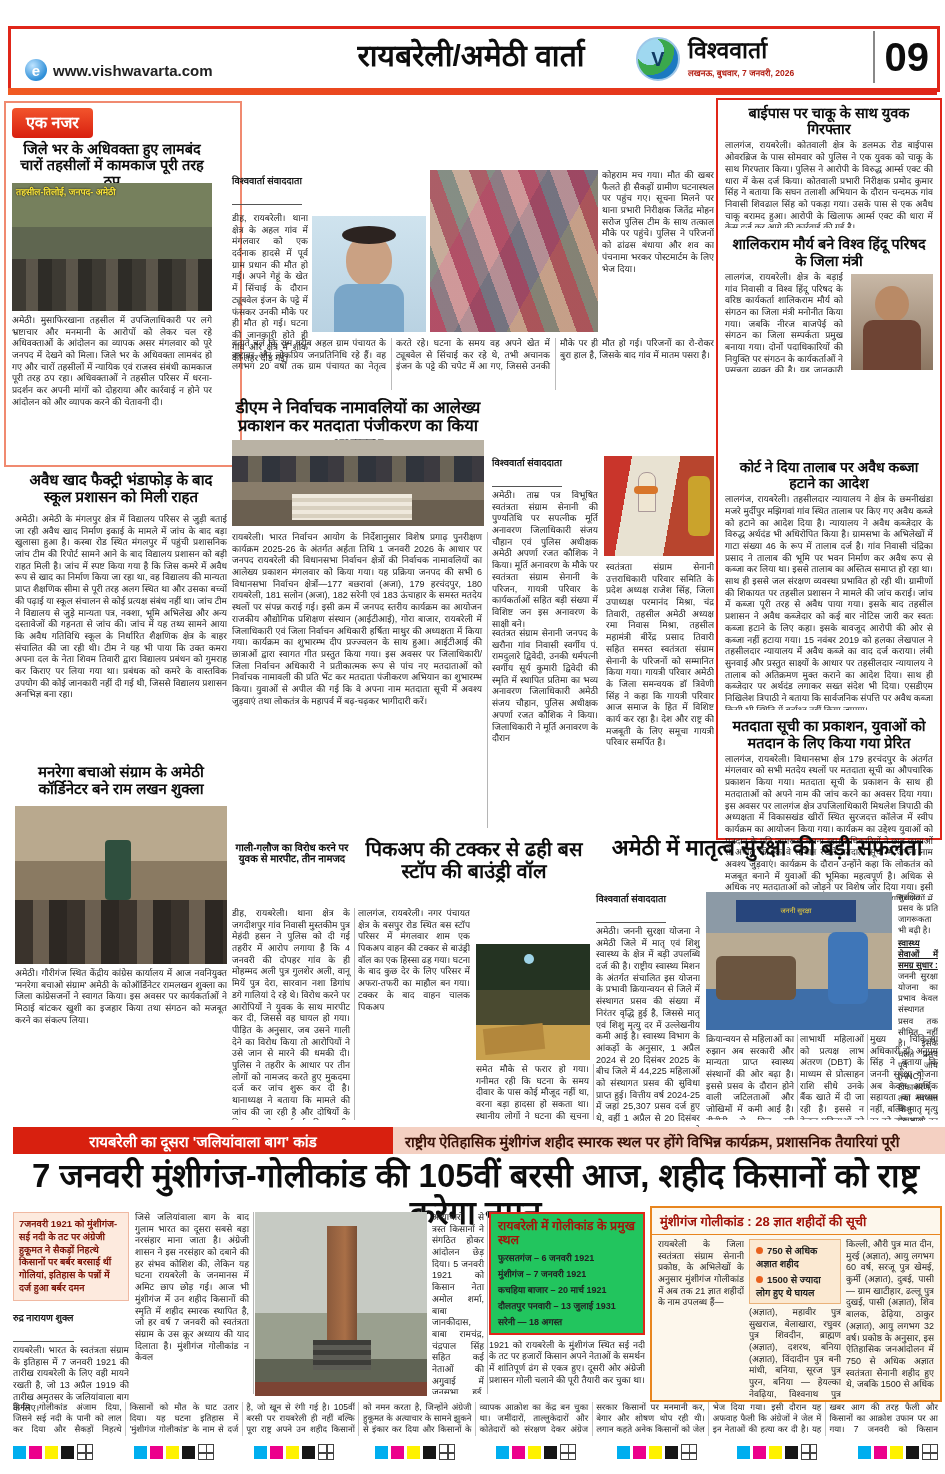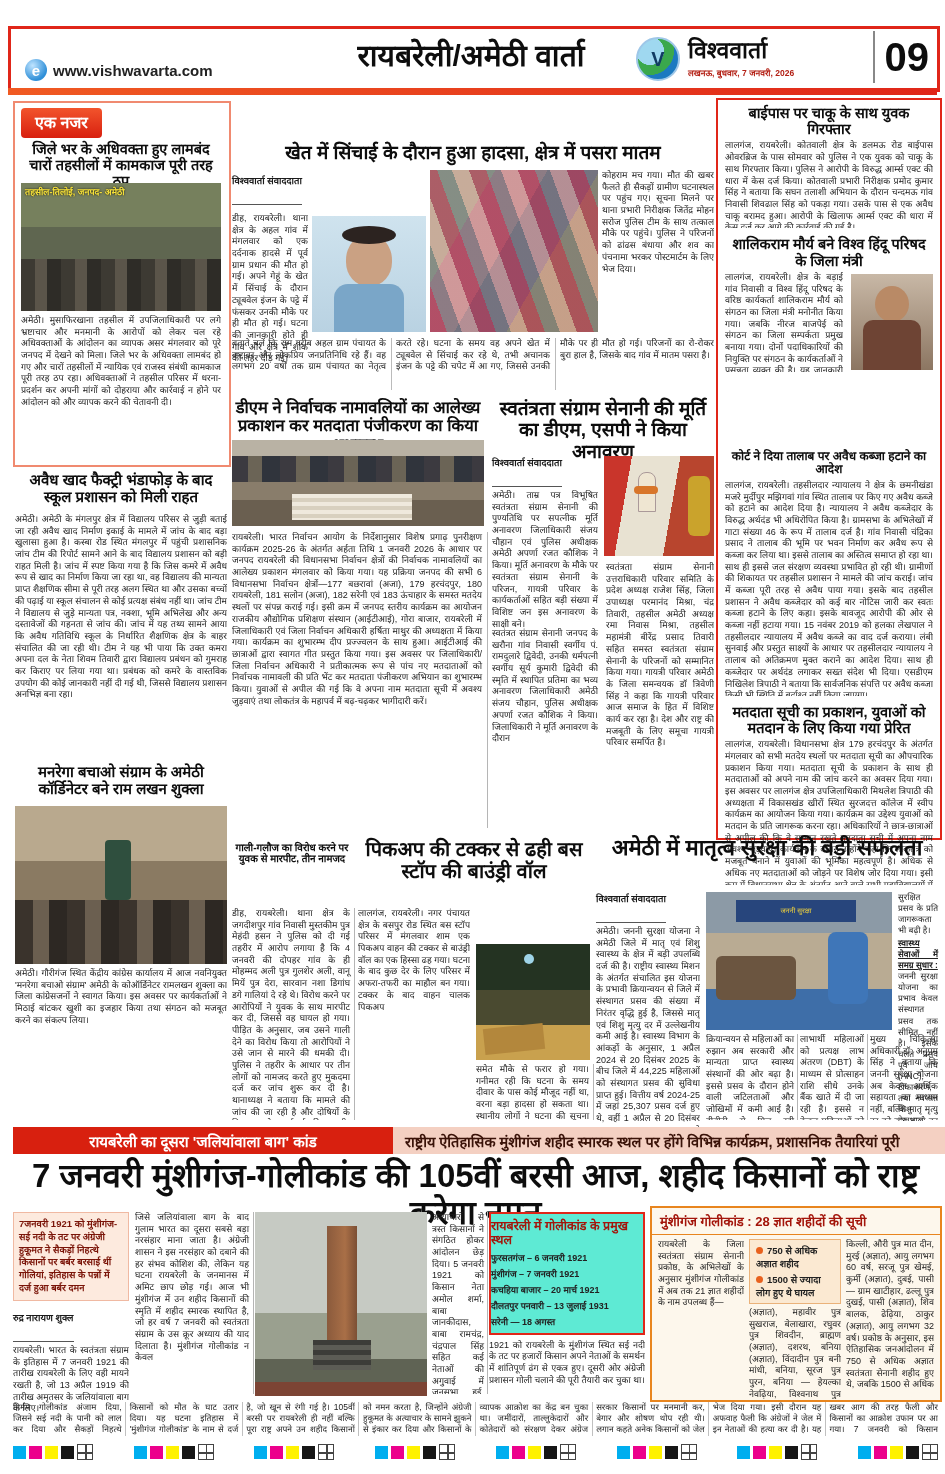--- a/index.html
+++ b/index.html
@@ -23,21 +23,21 @@
   .eicon{width:22px;height:22px;border-radius:50%;background:radial-gradient(circle at 35% 30%,#bfe4ff,#2f8fd8 70%);
          color:#fff;font-weight:700;font-size:15px;display:flex;align-items:center;justify-content:center;}
   
   .najarlbl{background:linear-gradient(#f2542c,#d8200f);color:#fff;font-weight:700;font-size:16px;
             padding:3px 14px 5px;border-radius:4px;display:inline-block;}
   .orangebox{border:2px solid #f08a70;}
   .redbox{border:2px solid #e02619;}
   .kicker{background:#d8200f;color:#fff;font-weight:700;font-size:15px;display:flex;align-items:center;justify-content:center;}
   .strip{background:#f4d0c2;color:#3a1208;font-weight:700;font-size:14.5px;display:flex;align-items:center;padding-left:12px;}
   .hibox{background:#fdeade;border:1px solid #f0b9a2;color:#7a1408;font-weight:700;font-size:9.5px;line-height:1.35;padding:5px;text-align:left;}
-  .placesbox{border:2px solid #e02619;background:#5eead4;padding:5px 0;}
+  .placesbox{border:2px solid #e02619;background:#22c55e;padding:5px 7px;}
   .placestitle{color:#a3150b;font-weight:700;font-size:12.5px;line-height:1.15;}
   .placeitem{font-size:9px;font-weight:700;color:#222;margin-top:3px;}
   .martyrs{border:2px solid #e8851e;background:#fdf7ec;}
   .martyrtitle{color:#a3150b;font-weight:700;font-size:13px;padding:4px 8px;border-bottom:1px solid #e8851e;}
   .bulletbox{background:#fbe9d2;border:1px solid #eab27a;padding:4px 6px;font-size:9.5px;font-weight:700;color:#222;}
   .dot{display:inline-block;width:7px;height:7px;border-radius:50%;background:#e8611e;margin-right:4px;}
   .colrule{border-right:1px solid #b5b5b5;}
   
   .marks{display:flex;justify-content:space-between;align-items:center;}
   .mgrp{display:flex;gap:3px;align-items:center;}
@@ -61,21 +61,21 @@
       <span class="globe">V</span>
       <span>
         <span class="brand" style="display:block;">विश्ववार्ता</span>
         <span class="brandsub">लखनऊ, बुधवार, 7 जनवरी, 2026</span>
       </span>
     </div>
     <div class="abs pageno" style="right:8px;top:2px;height:52px;display:flex;align-items:center;">09</div>
   </div>
   <div class="abs redbar" style="left:8px;top:88px;width:929px;height:7px;"></div>
 
-  <div class="abs orangebox" style="left:13px;top:101px;width:214px;height:362px;">
+  <div class="abs orangebox" style="left:4px;top:101px;width:214px;height:362px;padding-left:20px;">
     <div class="abs" style="left:6px;top:5px;">
       <span class="najarlbl">एक नजर</span>
     </div>
     <div class="abs hl" style="left:6px;top:38px;width:200px;font-size:14.5px;">जिले भर के अधिवक्ता हुए लामबंद  चारों तहसीलों में कामकाज पूरी तरह ठप</div>
     <div class="ph" style="left:6px;top:80px;width:200px;height:128px;background:linear-gradient(#76805d 0 34%,#5f6650 34% 62%,#4d473c 62%);">
       <div style="font-size:9px;font-weight:700;color:#f7e23a;text-shadow:0 0 2px #000;padding:2px 4px;">तहसील-तिलोई, जनपद- अमेठी</div>
       <div style="position:absolute;bottom:0;left:0;right:0;height:52px;background:repeating-linear-gradient(90deg,#3d3a33 0 14px,#5b554a 14px 26px,#2e2c27 26px 40px);"></div>
     </div>
     <div class="body abs" style="left:6px;top:212px;width:200px;height:144px;overflow:hidden;">अमेठी। मुसाफिरखाना तहसील में उपजिलाधिकारी पर लगे भ्रष्टाचार और मनमानी के आरोपों को लेकर चल रहे अधिवक्ताओं के आंदोलन का व्यापक असर मंगलवार को पूरे जनपद में देखने को मिला। जिले भर के अधिवक्ता लामबंद हो गए और चारों तहसीलों में न्यायिक एवं राजस्व संबंधी कामकाज पूरी तरह ठप रहा। अधिवक्ताओं ने तहसील परिसर में धरना-प्रदर्शन कर अपनी मांगों को दोहराया और कार्रवाई न होने पर आंदोलन को और व्यापक करने की चेतावनी दी।</div>
   </div>
@@ -83,21 +83,20 @@
   <div class="abs hl" style="left:15px;top:472px;width:212px;font-size:15px;">अवैध खाद फैक्ट्री भंडाफोड़ के बाद स्कूल प्रशासन को मिली राहत</div>
   <div class="body abs" style="left:15px;top:514px;width:212px;height:240px;overflow:hidden;">अमेठी। अमेठी के मंगलपुर क्षेत्र में विद्यालय परिसर से जुड़ी बताई जा रही अवैध खाद निर्माण इकाई के मामले में जांच के बाद बड़ा खुलासा हुआ है। कस्बा रोड स्थित मंगलपुर में पहुंची प्रशासनिक जांच टीम की रिपोर्ट सामने आने के बाद विद्यालय प्रशासन को बड़ी राहत मिली है। जांच में स्पष्ट किया गया है कि जिस कमरे में अवैध रूप से खाद का निर्माण किया जा रहा था, वह विद्यालय की मान्यता प्राप्त शैक्षणिक सीमा से पूरी तरह अलग स्थित था और उसका बच्चों की पढ़ाई या स्कूल संचालन से कोई प्रत्यक्ष संबंध नहीं था। जांच टीम ने विद्यालय से जुड़े मान्यता पत्र, नक्शा, भूमि अभिलेख और अन्य दस्तावेजों की गहनता से जांच की। जांच में यह तथ्य सामने आया कि अवैध गतिविधि स्कूल के निर्धारित शैक्षणिक क्षेत्र के बाहर संचालित की जा रही थी। टीम ने यह भी पाया कि उक्त कमरा अपना दल के नेता शिवम तिवारी द्वारा विद्यालय प्रबंधन को गुमराह कर किराए पर लिया गया था। प्रबंधक को कमरे के वास्तविक उपयोग की कोई जानकारी नहीं दी गई थी, जिससे विद्यालय प्रशासन अनभिज्ञ बना रहा।</div>
 
   <div class="abs hl" style="left:15px;top:764px;width:212px;font-size:15px;">मनरेगा बचाओ संग्राम के अमेठी कॉर्डिनेटर बने राम लखन शुक्ला</div>
   <div class="ph" style="left:15px;top:806px;width:212px;height:158px;background:linear-gradient(#b9a98e 0 35%,#8a7a62 35% 70%,#544a3c 70%);">
     <div style="position:absolute;bottom:0;left:0;right:0;height:64px;background:repeating-linear-gradient(90deg,#3a332c 0 18px,#6b5f50 18px 34px,#2d2823 34px 52px);"></div>
     <div style="position:absolute;left:90px;top:34px;width:26px;height:60px;background:#2f4f3e;border-radius:4px;"></div>
   </div>
   <div class="body abs" style="left:15px;top:968px;width:212px;height:150px;overflow:hidden;">अमेठी। गौरीगंज स्थित केंद्रीय कांग्रेस कार्यालय में आज नवनियुक्त 'मनरेगा बचाओ संग्राम' अमेठी के कोऑर्डिनेटर रामलखन शुक्ला का जिला कांग्रेसजनों ने स्वागत किया। इस अवसर पर कार्यकर्ताओं ने मिठाई बांटकर खुशी का इजहार किया तथा संगठन को मजबूत करने का संकल्प लिया।</div>
 
-  <div class="abs hl ctr" style="left:232px;top:142px;width:482px;font-size:19px;">खेत में सिंचाई के दौरान हुआ हादसा, क्षेत्र में पसरा मातम</div>
 
   <div class="abs" style="left:232px;top:170px;width:76px;">
     <span class="byline">विश्ववार्ता संवाददाता</span>
     <div class="body" style="margin-top:8px;height:196px;overflow:hidden;">डीह, रायबरेली। थाना क्षेत्र के अहल गांव में मंगलवार को एक दर्दनाक हादसे में पूर्व ग्राम प्रधान की मौत हो गई। अपने गेहूं के खेत में सिंचाई के दौरान ट्यूबवेल इंजन के पट्टे में फंसकर उनकी मौके पर ही मौत हो गई। घटना की जानकारी होते ही गांव और क्षेत्र में शोक की लहर दौड़ गई।</div>
   </div>
   <div class="ph" style="left:312px;top:216px;width:114px;height:116px;background:linear-gradient(#cfe3ee,#b9d2e2);">
     <div style="position:absolute;left:34px;top:18px;width:46px;height:52px;border-radius:50% 50% 46% 46%;background:#caa183;"></div>
     <div style="position:absolute;left:30px;top:10px;width:54px;height:18px;border-radius:50%;background:#2c2320;"></div>
     <div style="position:absolute;left:22px;top:68px;width:70px;height:48px;border-radius:14px 14px 0 0;background:#7aa6c8;"></div>
   </div>
@@ -109,21 +108,20 @@
   </div>
   <div class="body abs" style="left:232px;top:338px;width:482px;height:52px;overflow:hidden;column-count:3;column-gap:10px;column-rule:1px solid #bbb;">बताते चलें कि राम गरीब अहल ग्राम पंचायत के कद्दावर और लोकप्रिय जनप्रतिनिधि रहे हैं। वह लगभग 20 वर्षों तक ग्राम पंचायत का नेतृत्व करते रहे। घटना के समय वह अपने खेत में ट्यूबवेल से सिंचाई कर रहे थे, तभी अचानक इंजन के पट्टे की चपेट में आ गए, जिससे उनकी मौके पर ही मौत हो गई। परिजनों का रो-रोकर बुरा हाल है, जिसके बाद गांव में मातम पसरा है।</div>
 
   <div class="abs hl ctr" style="left:232px;top:398px;width:252px;font-size:16.5px;">डीएम ने निर्वाचक नामावलियों का आलेख्य प्रकाशन कर मतदाता पंजीकरण का किया शुभारम्भ</div>
   <div class="ph" style="left:232px;top:440px;width:252px;height:86px;background:linear-gradient(#b9b2a4 0 30%,#897d6b 30% 70%,#6a5f50 70%);">
     <div style="position:absolute;bottom:6px;left:60px;width:120px;height:26px;background:repeating-linear-gradient(#efe9dd 0 4px,#d8d0bf 4px 8px);"></div>
     <div style="position:absolute;top:16px;left:0;right:0;height:26px;background:repeating-linear-gradient(90deg,#3c3a40 0 16px,#6b6456 16px 30px,#30343c 30px 48px);"></div>
   </div>
   <div class="body abs colrule" style="left:232px;top:532px;width:250px;height:296px;overflow:hidden;padding-right:5px;">रायबरेली। भारत निर्वाचन आयोग के निर्देशानुसार विशेष प्रगाढ़ पुनरीक्षण कार्यक्रम 2025-26 के अंतर्गत अर्हता तिथि 1 जनवरी 2026 के आधार पर जनपद रायबरेली की विधानसभा निर्वाचन क्षेत्रों की निर्वाचक नामावलियों का आलेख्य प्रकाशन मंगलवार को किया गया। यह प्रक्रिया जनपद की सभी 6 विधानसभा निर्वाचन क्षेत्रों—177 बछरावां (अजा), 179 हरचंदपुर, 180 रायबरेली, 181 सलोन (अजा), 182 सरेनी एवं 183 ऊंचाहार के समस्त मतदेय स्थलों पर संपन्न कराई गई। इसी क्रम में जनपद स्तरीय कार्यक्रम का आयोजन राजकीय औद्योगिक प्रशिक्षण संस्थान (आईटीआई), गोरा बाजार, रायबरेली में जिलाधिकारी एवं जिला निर्वाचन अधिकारी हर्षिता माथुर की अध्यक्षता में किया गया। कार्यक्रम का शुभारम्भ दीप प्रज्ज्वलन के साथ हुआ। आईटीआई की छात्राओं द्वारा स्वागत गीत प्रस्तुत किया गया। इस अवसर पर जिलाधिकारी/जिला निर्वाचन अधिकारी ने प्रतीकात्मक रूप से पांच नए मतदाताओं को निर्वाचक नामावली की प्रति भेंट कर मतदाता पंजीकरण अभियान का शुभारम्भ किया। युवाओं से अपील की गई कि वे अपना नाम मतदाता सूची में अवश्य जुड़वाएं तथा लोकतंत्र के महापर्व में बढ़-चढ़कर भागीदारी करें।</div>
 
-  <div class="abs hl ctr" style="left:492px;top:398px;width:222px;font-size:19px;">स्वतंत्रता संग्राम सेनानी की मूर्ति का डीएम, एसपी ने किया अनावरण</div>
   <div class="abs" style="left:492px;top:452px;width:106px;">
     <span class="byline">विश्ववार्ता संवाददाता</span>
     <div class="body" style="margin-top:3px;height:168px;overflow:hidden;">अमेठी। ताम्र पत्र विभूषित स्वतंत्रता संग्राम सेनानी की पुण्यतिथि पर सपत्नीक मूर्ति अनावरण जिलाधिकारी संजय चौहान एवं पुलिस अधीक्षक अमेठी अपर्णा रजत कौशिक ने किया। मूर्ति अनावरण के मौके पर स्वतंत्रता संग्राम सेनानी के परिजन, गायत्री परिवार के कार्यकर्ताओं सहित बड़ी संख्या में विशिष्ट जन इस अनावरण के साक्षी बने।</div>
   </div>
   <div class="ph" style="left:604px;top:456px;width:110px;height:100px;background:linear-gradient(100deg,#c9352b 0 22%,#e8e2d2 22% 60%,#b8452e 60%);">
     <div style="position:absolute;left:34px;top:16px;width:16px;height:38px;background:#efe6d2;border:1px solid #a99;border-radius:8px 8px 0 0;"></div>
     <div style="position:absolute;left:30px;top:30px;width:24px;height:8px;background:#d8762a;border-radius:4px;"></div>
     <div style="position:absolute;right:4px;top:20px;width:22px;height:60px;background:#caa32c;border-radius:6px;"></div>
   </div>
   <div class="body abs" style="left:492px;top:628px;width:106px;height:200px;overflow:hidden;">स्वतंत्रत संग्राम सेनानी जनपद के खरौना गांव निवासी स्वर्गीय पं. रामदुलारे द्विवेदी, उनकी धर्मपत्नी स्वर्गीय सूर्य कुमारी द्विवेदी की स्मृति में स्थापित प्रतिमा का भव्य अनावरण जिलाधिकारी अमेठी संजय चौहान, पुलिस अधीक्षक अपर्णा रजत कौशिक ने किया। जिलाधिकारी ने मूर्ति अनावरण के दौरान</div>
@@ -136,21 +134,21 @@
 
       <div class="hl" style="font-size:14.5px;margin-top:8px;">शालिकराम मौर्य बने विश्व हिंदू परिषद के जिला मंत्री</div>
       <div style="position:relative;margin-top:3px;height:168px;">
         <div class="ph" style="right:0;top:2px;width:82px;height:96px;background:linear-gradient(#c8b8a6,#8c7662);">
           <div style="position:absolute;left:24px;top:12px;width:34px;height:36px;border-radius:50%;background:#b98a66;"></div>
           <div style="position:absolute;left:12px;top:46px;width:58px;height:50px;border-radius:10px 10px 0 0;background:#6e4434;"></div>
         </div>
         <div class="body" style="width:118px;height:100px;overflow:hidden;">लालगंज, रायबरेली। क्षेत्र के बड़ाई गांव निवासी व विश्व हिंदू परिषद के वरिष्ठ कार्यकर्ता शालिकराम मौर्य को संगठन का जिला मंत्री मनोनीत किया गया। जबकि नीरज बाजपेई को संगठन का जिला सम्पर्कता प्रमुख बनाया गया। दोनों पदाधिकारियों की नियुक्ति पर संगठन के कार्यकर्ताओं ने प्रसन्नता व्यक्त की है। यह जानकारी देते हुए विहिप के जिला कार्यकर्ता ने बताया कि दोनों की नियुक्ति संगठन विस्तार की दृष्टि से की गई है। वर्ष 1995 से 2000 तक स्वयं सेवक रहे, वर्ष 2000 से 2010 तक विहिप के बजरंग दल में सक्रिय रहे। वर्ष 2006 में वह पुनः प्रधान चुने गए और 2011 से 2015 तक महिला सीट होने पर उनकी पत्नी प्रधान चुनी गईं। संगठन के जिला संगठन मंत्री के साथ कार्यकर्ताओं ने माल्यार्पण कर स्वागत किया। इस मौके पर रामसजीवन, शिवबालक, रमेश मौर्य, दिनेश, राम नरेश, शुक्ला सहित कई कार्यकर्ताओं ने खुशी जताई है।</div>
       </div>
 
-      <div class="hl" style="font-size:12px;margin-top:10px;">कोर्ट ने दिया तालाब पर अवैध कब्जा हटाने का आदेश</div>
+      <div class="hl" style="font-size:14px;margin-top:20px;">कोर्ट ने दिया तालाब पर अवैध कब्जा हटाने का आदेश</div>
       <div class="body" style="margin-top:3px;height:216px;overflow:hidden;">लालगंज, रायबरेली। तहसीलदार न्यायालय ने क्षेत्र के छमनीखंडा मजरे मुर्दीपुर मझिगवां गांव स्थित तालाब पर किए गए अवैध कब्जे को हटाने का आदेश दिया है। न्यायालय ने अवैध कब्जेदार के विरुद्ध अर्थदंड भी अधिरोपित किया है। ग्रामसभा के अभिलेखों में गाटा संख्या 46 के रूप में तालाब दर्ज है। गांव निवासी चंद्रिका प्रसाद ने तालाब की भूमि पर भवन निर्माण कर अवैध रूप से कब्जा कर लिया था। इससे तालाब का अस्तित्व समाप्त हो रहा था। साथ ही इससे जल संरक्षण व्यवस्था प्रभावित हो रही थी। ग्रामीणों की शिकायत पर तहसील प्रशासन ने मामले की जांच कराई। जांच में कब्जा पूरी तरह से अवैध पाया गया। इसके बाद तहसील प्रशासन ने अवैध कब्जेदार को कई बार नोटिस जारी कर स्वतः कब्जा हटाने के लिए कहा। इसके बावजूद आरोपी की ओर से कब्जा नहीं हटाया गया। 15 नवंबर 2019 को हलका लेखपाल ने तहसीलदार न्यायालय में अवैध कब्जे का वाद दर्ज कराया। लंबी सुनवाई और प्रस्तुत साक्ष्यों के आधार पर तहसीलदार न्यायालय ने तालाब को अतिक्रमण मुक्त कराने का आदेश दिया। साथ ही कब्जेदार पर अर्थदंड लगाकर सख्त संदेश भी दिया। एसडीएम निखिलेश त्रिपाठी ने बताया कि सार्वजनिक संपत्ति पर अवैध कब्जा किसी भी स्थिति में बर्दाश्त नहीं किया जाएगा।</div>
 
       <div class="hl" style="font-size:14.5px;margin-top:8px;">मतदाता सूची का प्रकाशन, युवाओं को मतदान के लिए किया गया प्रेरित</div>
       <div class="body" style="margin-top:3px;height:146px;overflow:hidden;">लालगंज, रायबरेली। विधानसभा क्षेत्र 179 हरचंदपुर के अंतर्गत मंगलवार को सभी मतदेय स्थलों पर मतदाता सूची का औपचारिक प्रकाशन किया गया। मतदाता सूची के प्रकाशन के साथ ही मतदाताओं को अपने नाम की जांच करने का अवसर दिया गया। इस अवसर पर लालगंज क्षेत्र उपजिलाधिकारी मिथलेश त्रिपाठी की अध्यक्षता में विकासखंड खीरों स्थित सुरजदत्त कॉलेज में स्वीप कार्यक्रम का आयोजन किया गया। कार्यक्रम का उद्देश्य युवाओं को मतदान के प्रति जागरूक करना रहा। अधिकारियों ने छात्र-छात्राओं से अपील की कि वे सम्मान रखते मतदाता सूची में अपना नाम अवश्य जुड़वाएं। कार्यक्रम के दौरान उन्होंने कहा कि लोकतंत्र को मजबूत बनाने में युवाओं की भूमिका महत्वपूर्ण है। अधिक से अधिक नए मतदाताओं को जोड़ने पर विशेष जोर दिया गया। इसी क्रम में विधानसभा क्षेत्र के अंतर्गत आने वाले सभी महाविद्यालयों में छात्रों की सुविधा के लिए हेल्प डेस्क बनाए जाने के निर्देश दिए गए। इन हेल्प डेस्क के माध्यम से नाम जोड़ने, संशोधन और अन्य प्रक्रियाओं में सहायता दी जाएगी। उधर विधानसभा सरेनी क्षेत्र में भी मतदाता सूची का वितरण किया गया। ब्लॉक कार्यालय में तहसीलदार द्वारा सुपरवाइजरों को मतदाता सूची सौंपकर संबंधित मतदेय स्थलों पर प्रकाशन कराने के निर्देश दिए।</div>
     </div>
   </div>
 
   <div class="abs hl ctr" style="left:232px;top:842px;width:120px;font-size:10px;">गाली-गलौज का विरोध करने पर युवक से मारपीट, तीन नामजद</div>
   <div class="body abs colrule" style="left:232px;top:908px;width:118px;height:212px;overflow:hidden;padding-right:4px;">डीह, रायबरेली। थाना क्षेत्र के जगदीशपुर गांव निवासी मुस्तकीम पुत्र मेहंदी हसन ने पुलिस को दी गई तहरीर में आरोप लगाया है कि 4 जनवरी की दोपहर गांव के ही मोहम्मद अली पुत्र गुलशेर अली, वानू मियें पुत्र देरा, सारवान नशा डिगांघ डगे गालियां दे रहे थे। विरोध करने पर आरोपियों ने युवक के साथ मारपीट कर दी, जिससे वह घायल हो गया। पीड़ित के अनुसार, जब उसने गाली देने का विरोध किया तो आरोपियों ने उसे जान से मारने की धमकी दी। पुलिस ने तहरीर के आधार पर तीन लोगों को नामजद करते हुए मुकदमा दर्ज कर जांच शुरू कर दी है। थानाध्यक्ष ने बताया कि मामले की जांच की जा रही है और दोषियों के विरुद्ध कठोर कार्रवाई की जाएगी। घटना के बाद से पीड़ित पक्ष में भय का माहौल है। पुलिस ने दोनों पक्षों को शांति बनाए रखने की हिदायत दी है। वहीं क्षेत्र में मामले को लेकर चर्चाओं का बाजार गर्म है। ग्रामीणों ने निष्पक्ष जांच कर कार्रवाई की मांग की है।</div>
 

